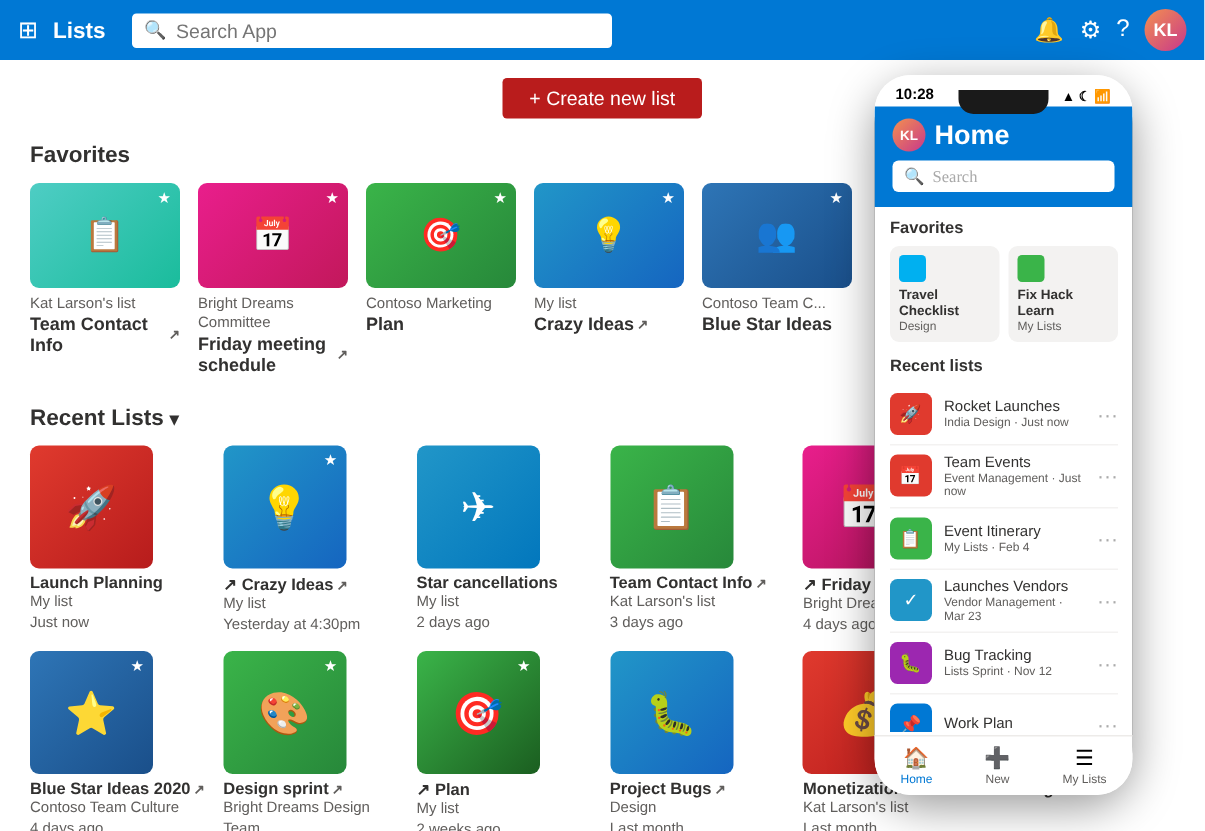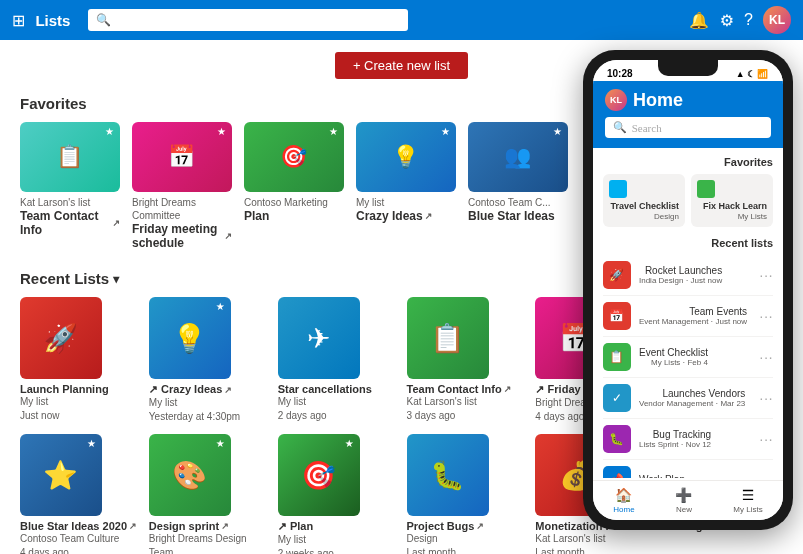--- a/index.html
+++ b/index.html
@@ -203,28 +203,26 @@
     
     .phone-container {
       position: absolute;
       right: 10px;
       top: 50px;
       width: 210px;
       height: 480px;
       z-index: 10;
     }
     .phone-outer {
-      width: 210px;
+      width: 172px;
       height: 480px;
       background: #1a1a1a;
       border-radius: 32px;
-      padding: 10px;
       box-shadow: 0 8px 30px rgba(0,0,0,0.4);
       position: relative;
-      text-align: right;
     }
     .phone-notch {
       position: absolute;
       top: 10px;
       left: 50%;
       transform: translateX(-50%);
       width: 60px;
       height: 16px;
       background: #1a1a1a;
       border-radius: 0 0 10px 10px;
@@ -399,20 +397,21 @@
     .phone-nav-item.active .phone-nav-label { color: #0078d4; }
   </style>
 </head>
 <body>
 
 <div class="top-nav">
   <span class="nav-grid-icon">⊞</span>
   <span class="nav-title">Lists</span>
   <div class="nav-search">
     <span style="color:#555;font-size:12px;">🔍</span>
+    <input type="text" placeholder="Search App" style="">
   </div>
   <div class="nav-right">
     <span class="nav-icon">🔔</span>
     <span class="nav-icon">⚙</span>
     <span class="nav-icon">?</span>
     <div class="avatar">KL</div>
   </div>
 </div>
 
 <div class="main-content">
@@ -644,21 +643,21 @@
               <div class="phone-item-sub">Event Management · Just now</div>
             </div>
           </div>
           <span class="phone-item-more">···</span>
         </div>
 
         <div class="phone-list-item">
           <div class="phone-item-left">
             <div class="phone-item-icon" style="background:#3ab449;">📋</div>
             <div class="phone-item-info">
-              <div class="phone-item-name">Event Checklist</div>
+              <div class="phone-item-name">Event Itinerary</div>
               <div class="phone-item-sub">My Lists · Feb 4</div>
             </div>
           </div>
           <span class="phone-item-more">···</span>
         </div>
 
         <div class="phone-list-item">
           <div class="phone-item-left">
             <div class="phone-item-icon" style="background:#2196c8;">✓</div>
             <div class="phone-item-info">

